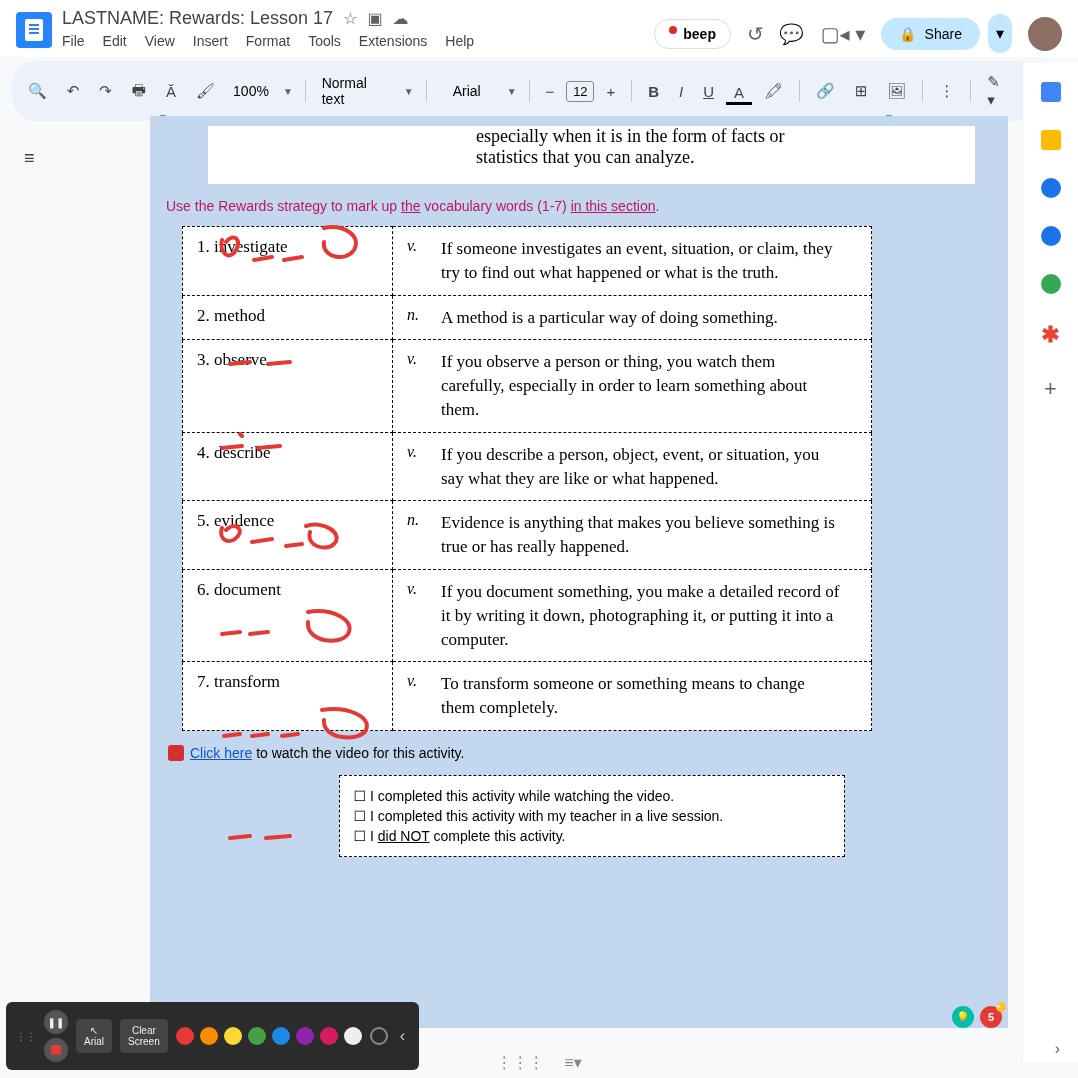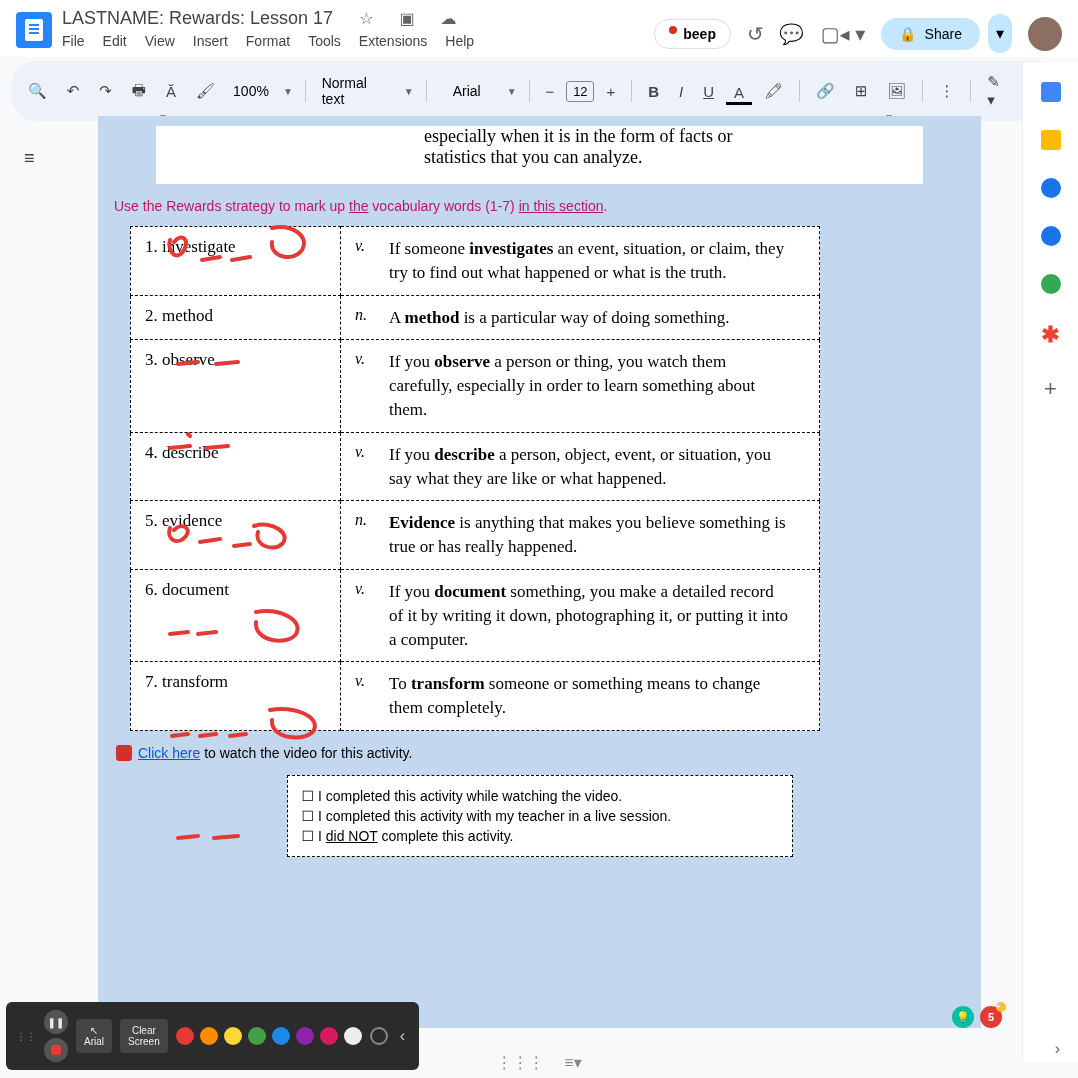--- a/index.html
+++ b/index.html
@@ -2,21 +2,21 @@
 <html><head>
 <meta charset="utf-8">
 <style>
 *{box-sizing:border-box;margin:0;padding:0}
 body{font-family:Arial,sans-serif;background:#f8f9fa;overflow:hidden;width:1078px;height:1078px;position:relative}
 .header{background:#fff;padding:6px 16px 0;display:flex;align-items:flex-start}
 .logo{width:36px;height:36px;background:#2684fc;border-radius:4px;margin-right:10px;margin-top:6px;display:flex;align-items:center;justify-content:center}
 .logo-inner{width:18px;height:22px;background:#fff;border-radius:2px;position:relative}
 .logo-inner::after{content:'';position:absolute;left:4px;top:5px;width:10px;height:2px;background:#2684fc;box-shadow:0 4px 0 #2684fc,0 8px 0 #2684fc}
 .title-area{flex:1}
-.title-row{display:flex;align-items:center;gap:26px;padding-top:2px}
+.title-row{display:flex;align-items:center;gap:10px;padding-top:2px}
 .doc-title{font-size:18px;color:#444}
 .star,.folder,.cloud{color:#5f6368;font-size:16px}
 .menu-bar{display:flex;gap:18px;padding:4px 0 8px;font-size:14px;color:#444}
 .menu-bar span{cursor:pointer}
 .header-right{display:flex;align-items:center;gap:16px;padding-top:8px}
 .beep{border:1px solid #ddd;border-radius:20px;padding:6px 14px;display:flex;align-items:flex-start;gap:6px;font-weight:bold;font-size:14px}
 .red-dot{width:8px;height:8px;background:#d93025;border-radius:50%}
 .hdr-icon{color:#5f6368;font-size:20px}
 .share-btn{background:#c2e7ff;border-radius:30px;padding:8px 18px;display:flex;align-items:center;gap:8px;font-size:14px;font-weight:500}
 .share-dd{background:#c2e7ff;border-radius:30px;padding:10px 8px;margin-left:-8px}
@@ -26,32 +26,32 @@
 .tb-sep{width:1px;height:22px;background:#c7c7c7;margin:0 4px}
 .zoom{font-size:14px;padding:0 6px}
 .dd{font-size:10px;color:#666;padding:0 4px}
 .style-sel{font-size:14px;padding:0 8px}
 .font-sel{font-size:14px;padding:0 18px}
 .fsize{border:1px solid #888;border-radius:3px;width:30px;text-align:center;font-size:13px;padding:2px}
 .txt-color{border-bottom:3px solid #000;padding-bottom:1px}
 .collapse{margin-left:auto}
 .outline-btn{position:absolute;left:24px;top:148px;color:#444;font-size:18px}
 .doc-area{position:absolute;left:58px;top:116px;right:70px;bottom:50px;overflow:hidden}
-.page{background:#c3d7ef;width:883px;margin-left:40px;padding:10px 14px 30px;position:relative;min-height:950px}
+.page{background:#c3d7ef;width:883px;margin-left:92px;padding:10px 14px 30px;position:relative;min-height:950px}
 .ruler-mark-l{position:absolute;left:158px;top:112px;color:#1a73e8;font-size:10px}
 .ruler-mark-r{position:absolute;left:884px;top:112px;color:#1a73e8;font-size:10px}
 .top-box{background:#fff;margin:0 44px 14px;padding:0 20px 16px;font-family:Georgia,serif;font-size:18px;text-align:left}
 .top-box-text{padding-left:248px}
 .instruction{font-size:14px;margin:10px 2px 12px;color:#be185d}
 .vocab-table{background:#fff;border:1px dashed #000;margin:0 18px;border-collapse:collapse;width:690px}
 .vocab-table td{border:1px dashed #000;padding:10px 14px;vertical-align:top;font-family:Georgia,serif}
 .word-cell{width:210px;font-family:Arial,sans-serif;font-size:17px;position:relative}
 .pos{font-style:italic;font-size:16px;width:34px;display:inline-block;vertical-align:top}
 .def{display:inline-block;width:400px;font-size:17px;line-height:1.4}
-.def b{font-weight:bold}
+.def b{font-weight:normal}
 .annotation{position:absolute;pointer-events:none}
 .red-stroke{stroke:#e53935;stroke-width:4;fill:none;stroke-linecap:round}
 .link-row{margin:14px 4px;font-size:14px;display:flex;align-items:flex-start;gap:6px}
 .red-oct{width:16px;height:16px;background:#d32f2f;border-radius:3px}
 .link{color:#1155cc;text-decoration:underline}
 .check-box{border:1px dashed #000;background:#fff;width:506px;margin:10px auto 0;padding:10px 14px;font-size:14px}
 .check-box div{padding:2px 0}
 .side-panel{position:absolute;right:0;top:62px;width:56px;background:#fff;display:flex;flex-direction:column;align-items:center;gap:28px;padding-top:20px;border-left:1px solid #eee;height:1000px}
 .sp-icon{width:20px;height:20px;border-radius:3px}
 .cal{background:#4285f4}

